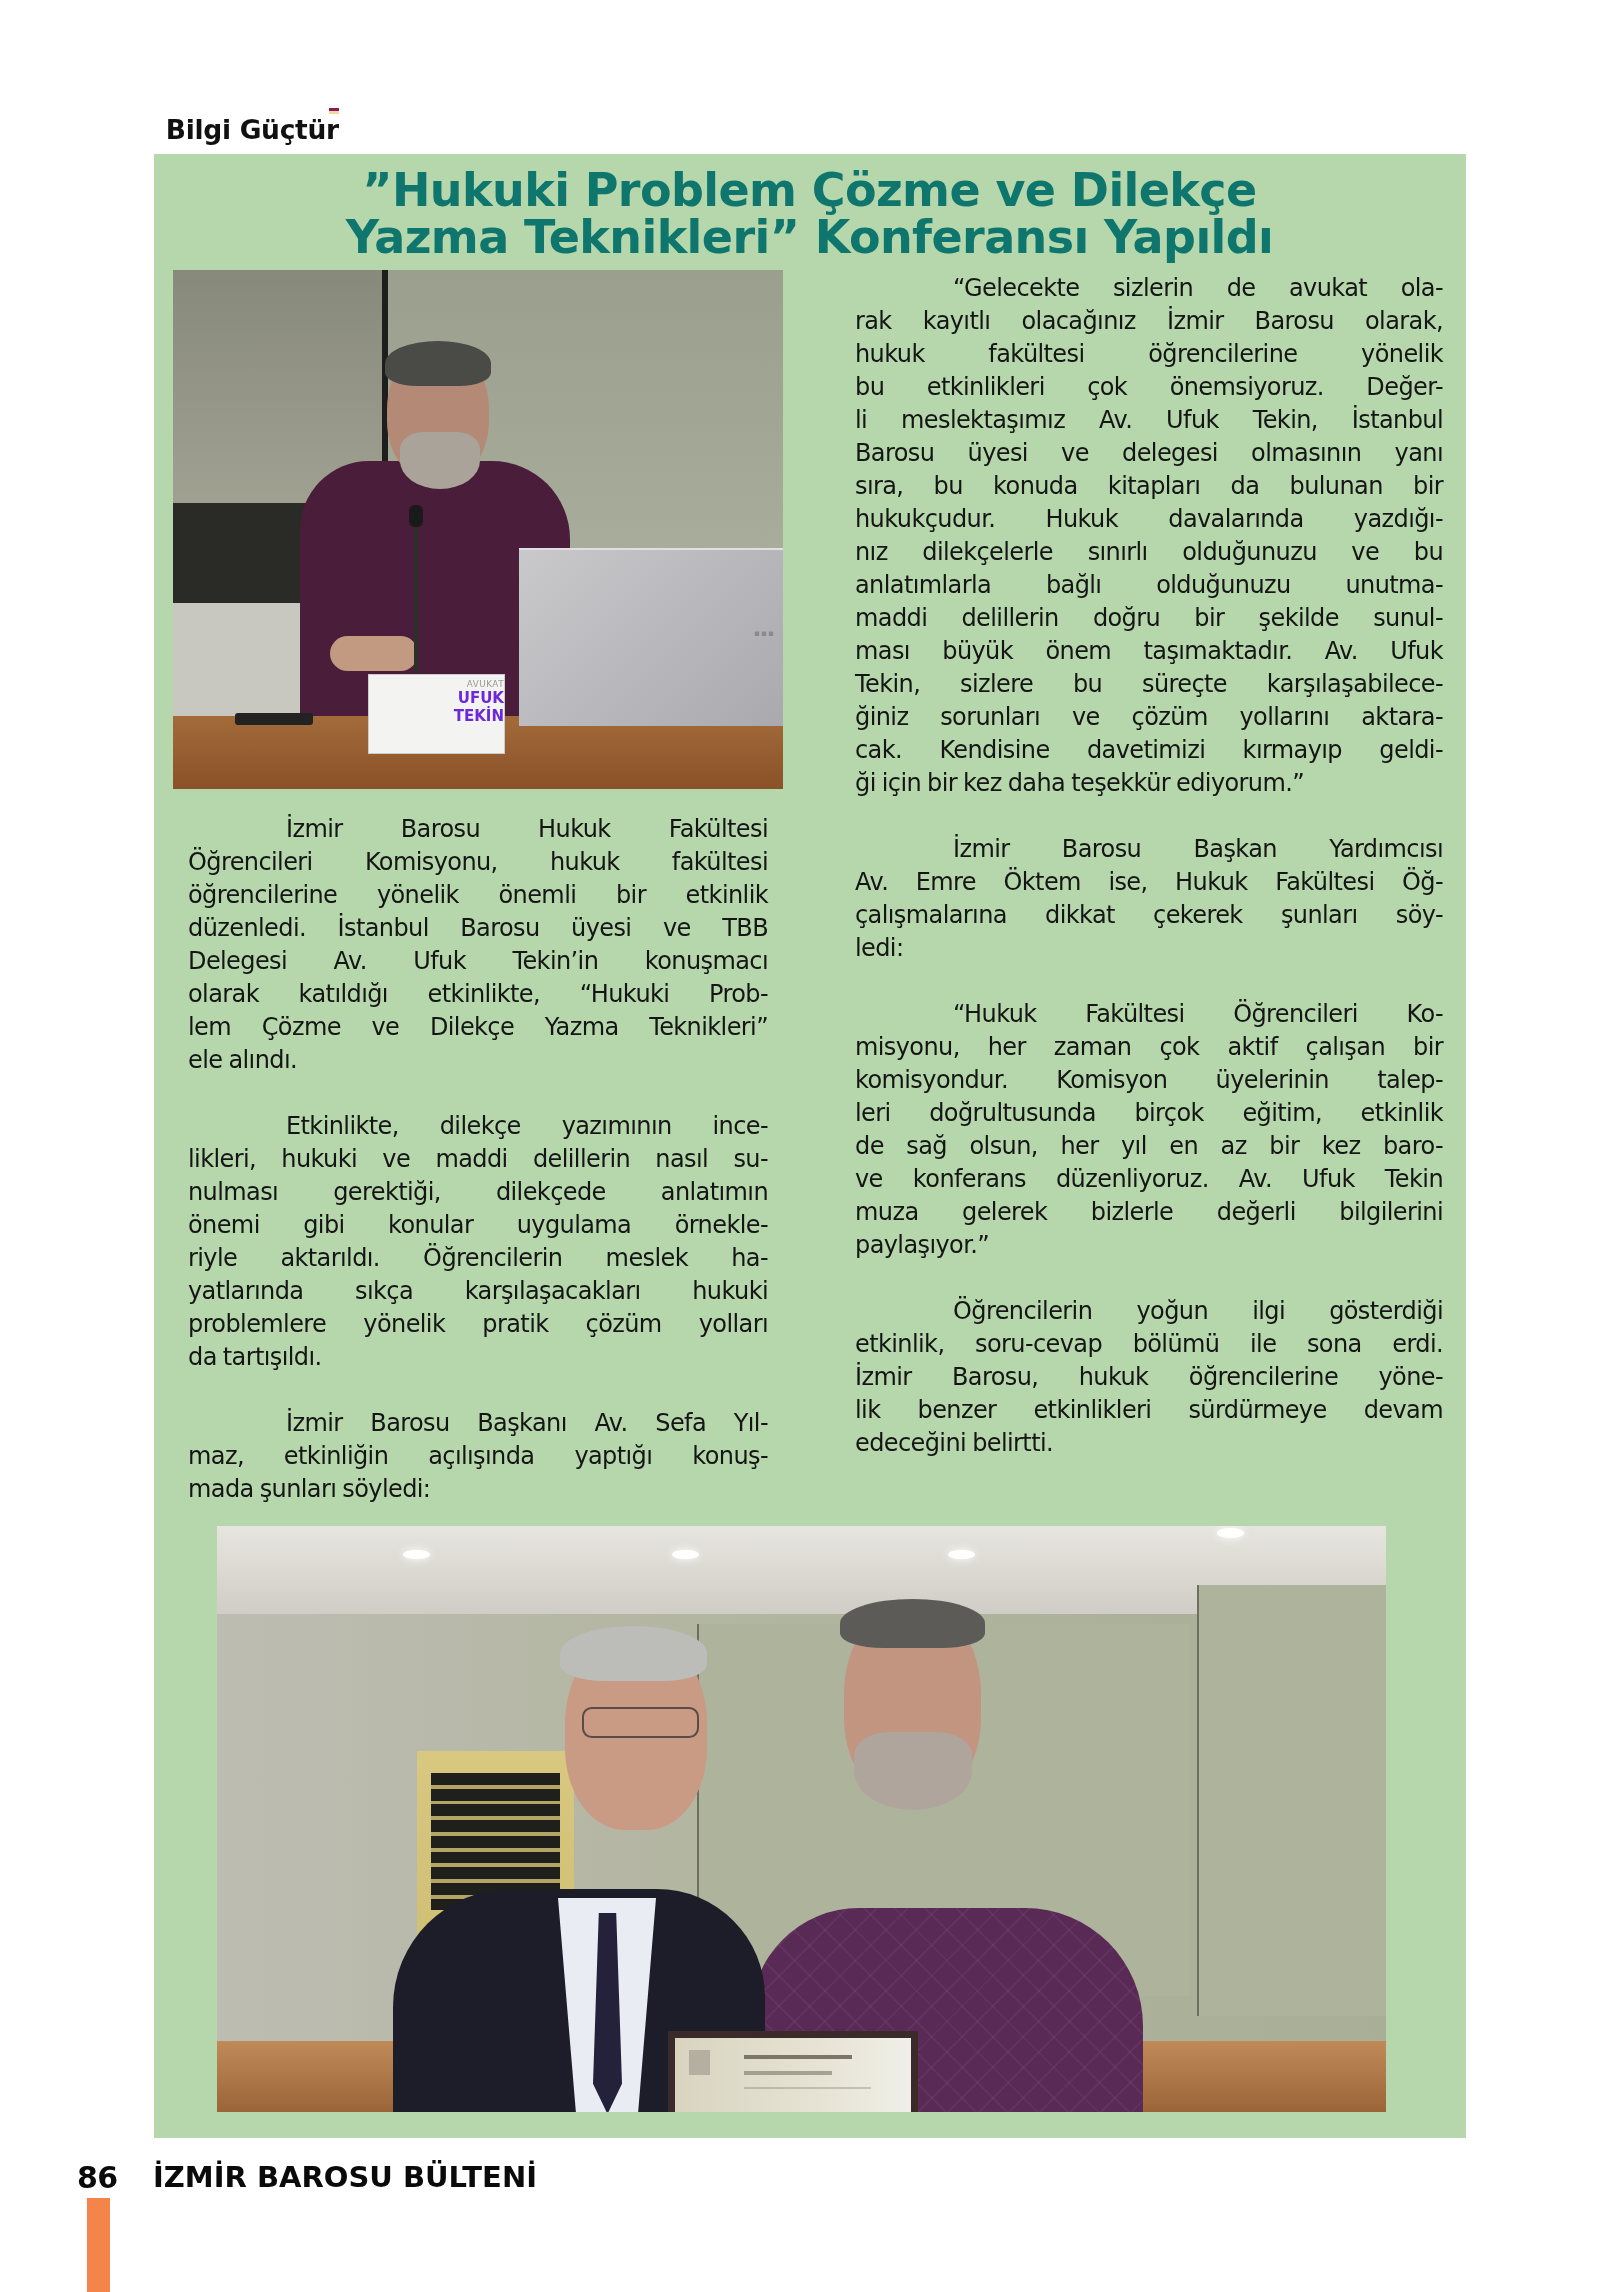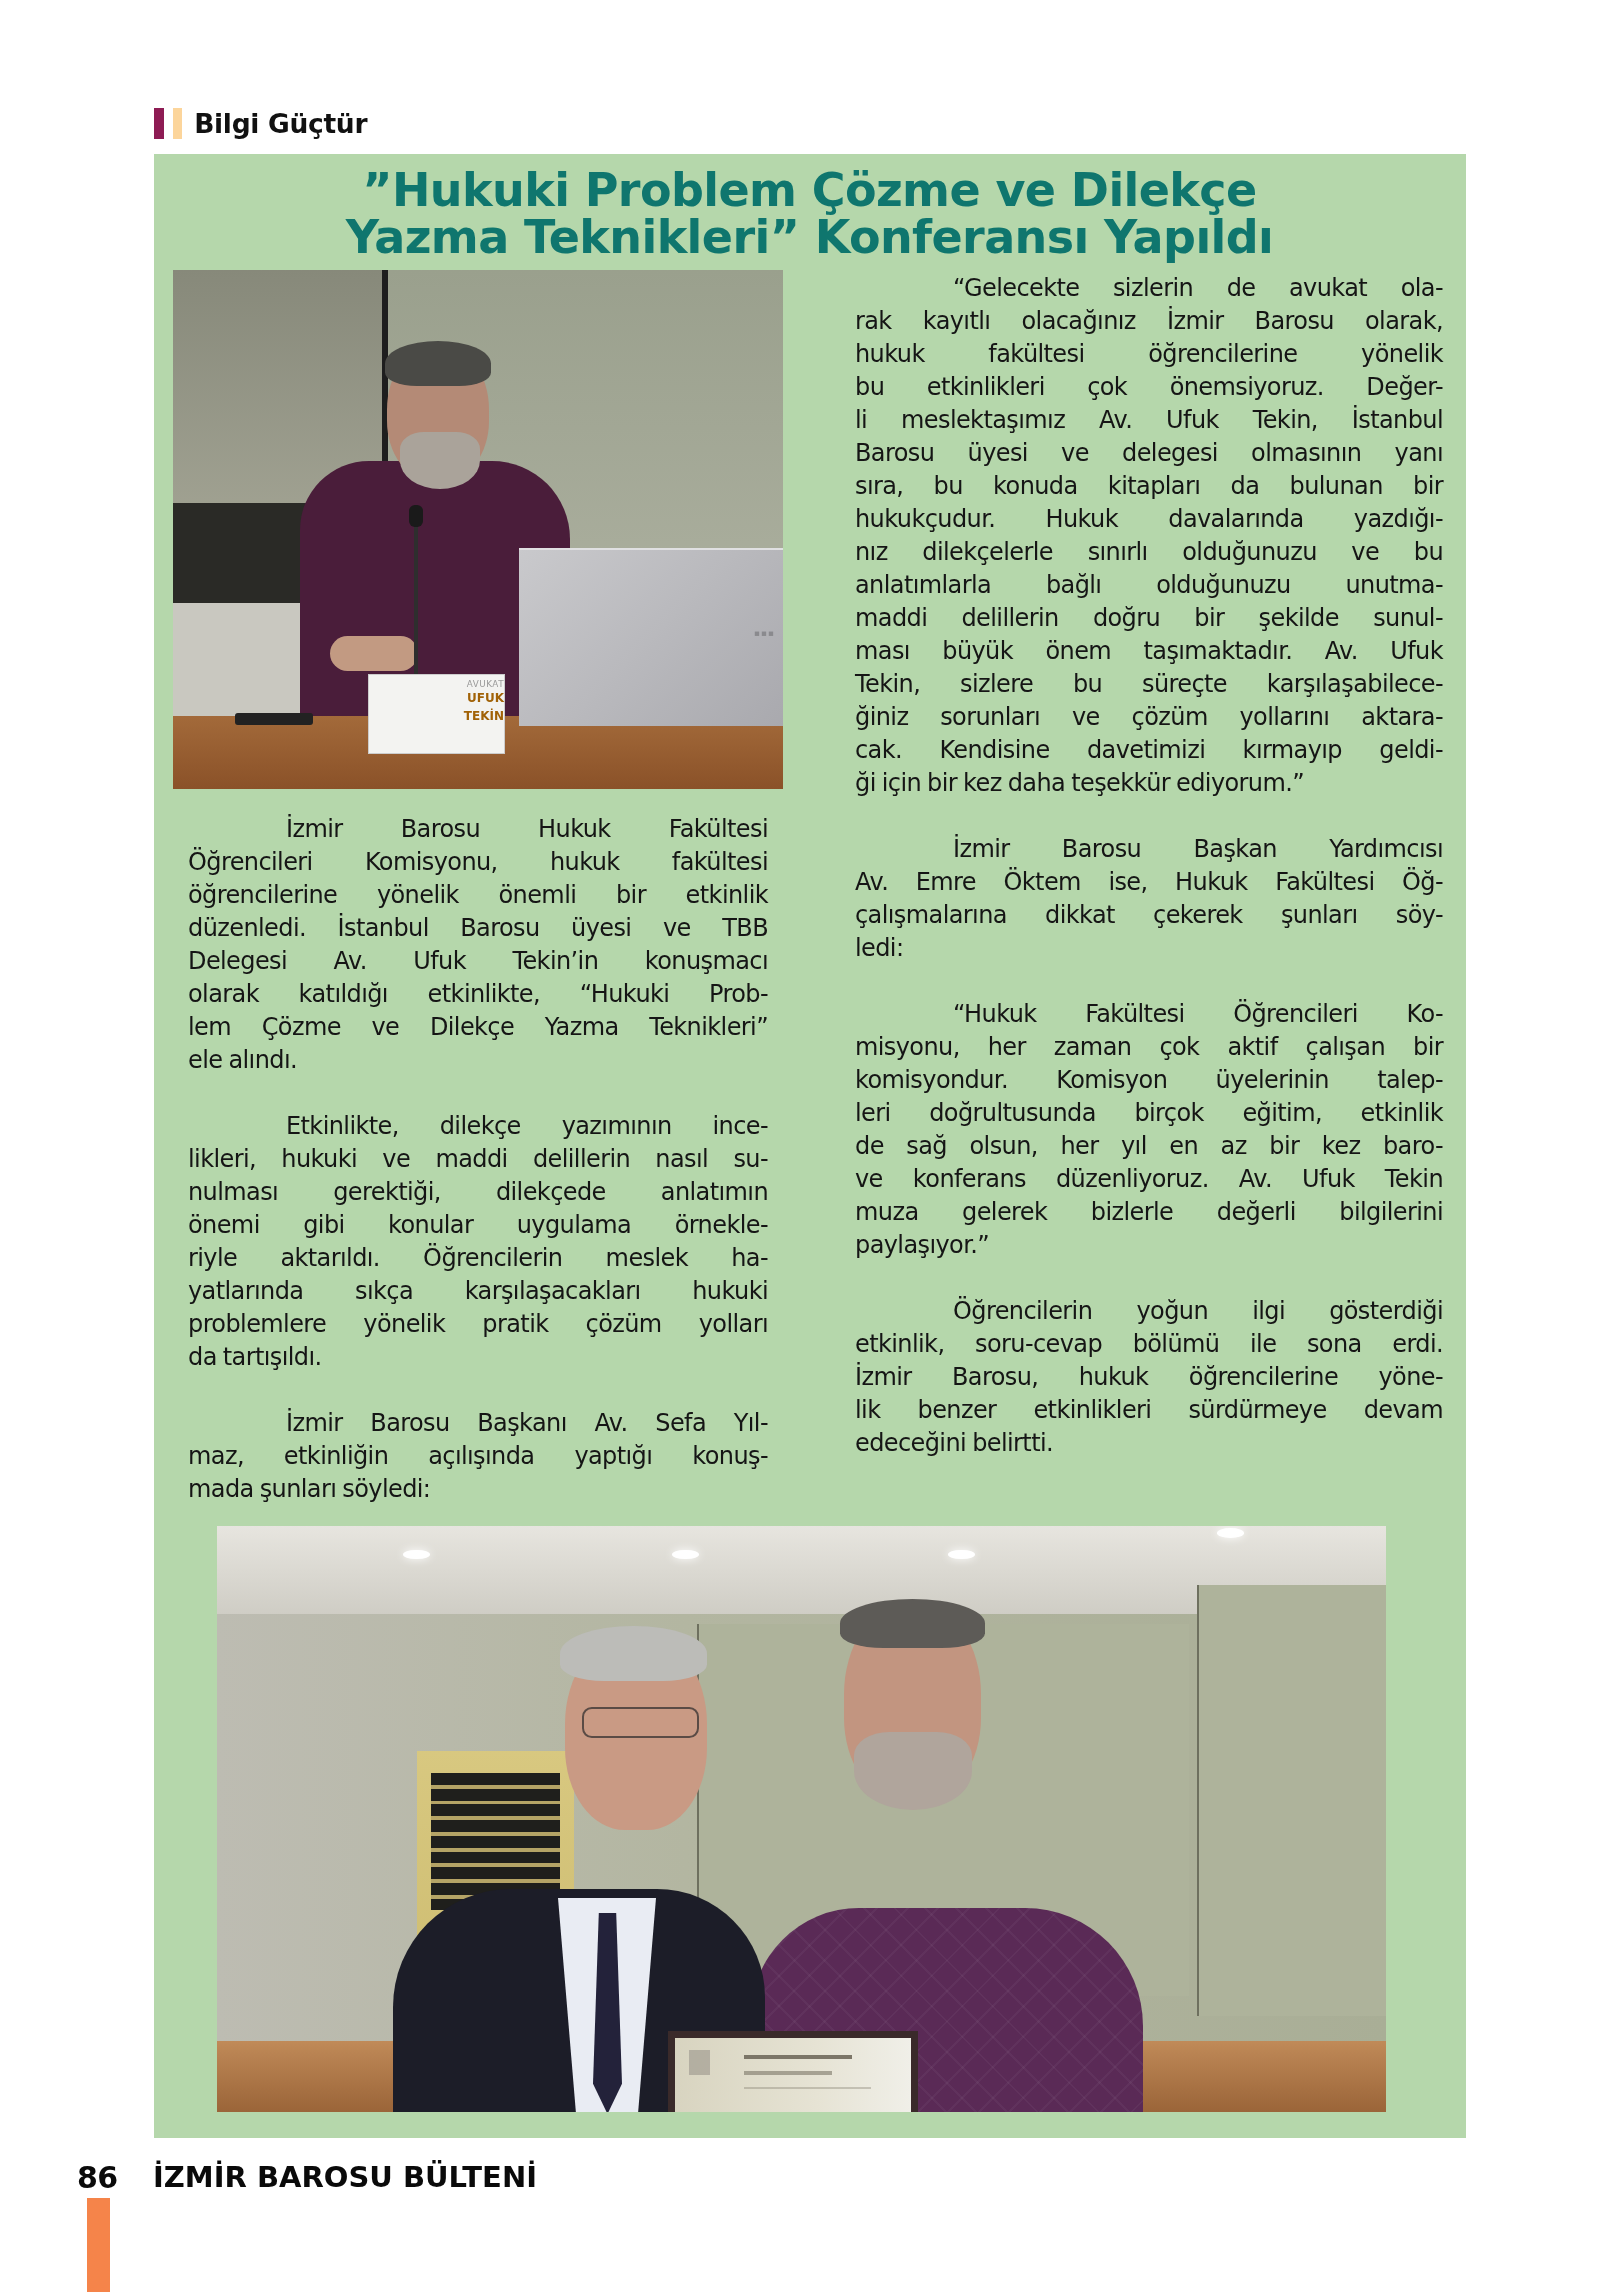--- a/index.html
+++ b/index.html
@@ -2,21 +2,21 @@
 <html><head>
 <meta charset="utf-8">
 <style>
   html, body { margin:0; padding:0; }
   body {
     width:1621px; height:2293px; position:relative; overflow:hidden;
     background:#ffffff;
     font-family:"DejaVu Sans", sans-serif;
     color:#111111;
   }
-  .section-header { position:absolute; left:154px; top:108px; height:37px; display:flex; align-items:flex-start; }
+  .section-header { position:absolute; left:154px; top:108px; height:37px; display:flex; align-items:flex-end;flex-direction:column; }
   .bar { width:9.8px; height:31px; display:inline-block; }
   .bar.maroon { background:#8e1c54; }
   .bar.peach { background:#fcd59b; margin-left:8.8px; }
   .section-title { margin-left:11.8px; font-family:"DejaVu Sans", sans-serif; font-size:26.5px; font-weight:bold; letter-spacing:-0.3px; color:#111; }
 
   .panel { position:absolute; left:154px; top:154px; width:1312px; height:1984px; background:#b5d7ab; }
 
   .headline { position:absolute; left:294px; width:1031px; top:167px; text-align:center;
     font-family:"DejaVu Sans", sans-serif; font-weight:bold; font-size:46px; line-height:47px; letter-spacing:-0.6px; color:#0f766e; }
 
@@ -41,21 +41,21 @@
   .p1-beard { position:absolute; left:227px; top:162px; width:80px; height:57px; background:#aaa39a; border-radius:30% 30% 50% 50%; }
   .p1-hand { position:absolute; left:157px; top:366px; width:88px; height:35px; background:#c29a82; border-radius:17.6px; }
   .p1-mic { position:absolute; left:241px; top:240px; width:3.9px; height:176px; background:#2e2e2e; }
   .p1-mic-head { position:absolute; left:236px; top:235px; width:13.7px; height:21.6px; background:#1a1a1a; border-radius:5.9px; }
   .p1-laptop { position:absolute; left:346px; top:278px; width:264px; height:176px; background:linear-gradient(135deg,#c9c9cc,#a9a9ae); border-top:2px solid #e0e0e2; }
   .p1-laptop-logo { position:absolute; left:235px; top:78px; font-size:8.8px; color:#8a8a8e; letter-spacing:1px; }
   .p1-desk { position:absolute; left:0; top:446px; width:610px; height:74px; background:linear-gradient(180deg,#a36a3a,#8a5128); }
   .p1-phone { position:absolute; left:62px; top:443px; width:78px; height:11.8px; background:#222; border-radius:2.9px; }
   .p1-card { position:absolute; left:195px; top:404px; width:135px; height:78px; background:#f3f3f1; border:1px solid #ccc; text-align:right; font-family:"DejaVu Sans", sans-serif; }
   .p1-card-title { font-size:8.8px; color:#9a9a9a; letter-spacing:0.5px; margin-top:3.9px; display:block; }
-  .p1-card-name { font-size:12px; font-weight:bold; color:#a16207; line-height:18.6px; display:block; }
+  .p1-card-name { font-size:15px; font-weight:bold; color:#6d28d9; line-height:18.6px; display:block; }
 
   
   .photo2 { position:absolute; left:217px; top:1526px; width:1169px; height:586px; overflow:hidden; background:#b8b9ac; }
   .p2-ceiling { position:absolute; left:0; top:0; width:1169px; height:88px; background:linear-gradient(180deg,#e7e5df,#cfcdc5); }
   .p2-light { position:absolute; top:23.5px; width:27.4px; height:9.8px; background:#ffffff; border-radius:50%; box-shadow:0 0 9.8px #fff; }
   .p2-wall { position:absolute; left:0; top:88px; width:1169px; height:461px; background:linear-gradient(90deg,#bdbcb2 0%,#b3b6a1 40%,#a9ae96 100%); }
   .p2-blind { position:absolute; top:98px; height:372px; background:#aeb39b; border-left:2.9px solid #6e705f; }
   .p2-ac { position:absolute; left:200px; top:225px; width:157px; height:363px; background:linear-gradient(180deg,#d8c880,#c9b86b); }
   .p2-ac-grill { position:absolute; left:13.7px; top:21.6px; width:129px; height:137px; background:repeating-linear-gradient(180deg,#1f1f1c 0 11.8px,#b5a466 11.8px 15.7px); }
   .p2-ac-label { position:absolute; left:41px; top:227px; width:73px; height:21.6px; background:#3a3a36; border-radius:50%; }

